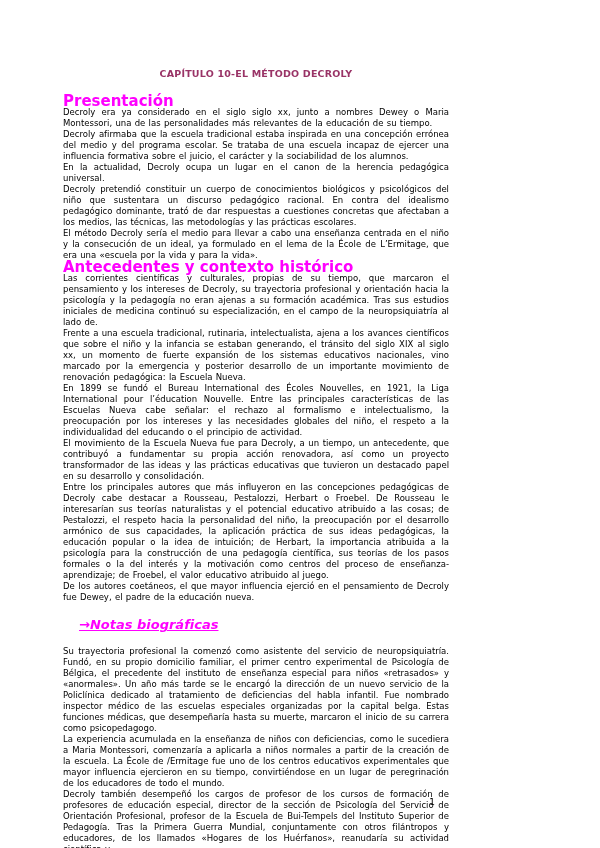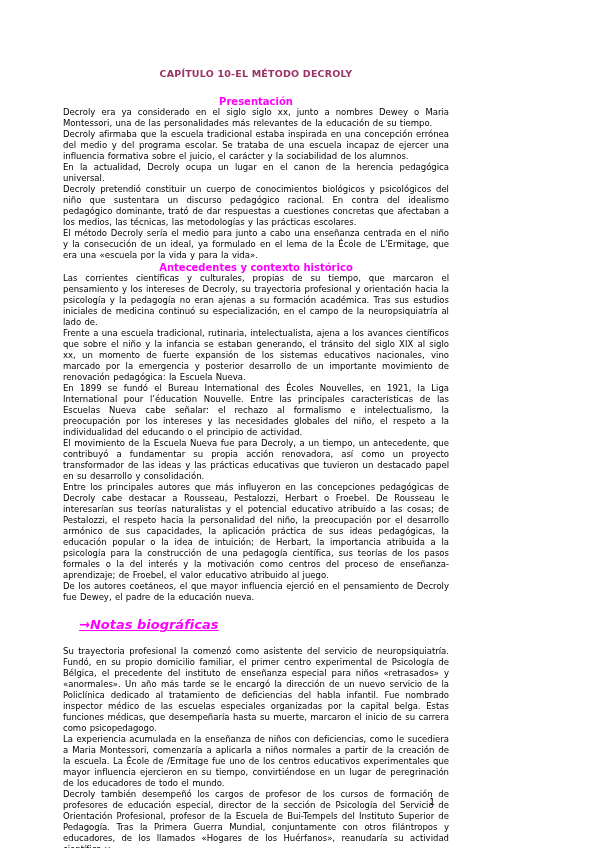--- a/index.html
+++ b/index.html
@@ -23,22 +23,22 @@
   .doc-title {
     margin: 0 0 17px 0;
     text-align: center;
     font-size: 9.5px;
     font-weight: bold;
     color: #993366;
     letter-spacing: 0.2px;
   }
   .section-heading {
     margin: 0;
-    text-align: center;
-    font-size: 10px;
+    text-align: left;
+    font-size: 15px;
     font-weight: bold;
     color: #ff00ff;
   }
   .section-heading.spaced {
     margin-top: 1px;
   }
   .section-heading.spaced-lg {
     margin-top: 17px;
   }
   .sub-heading {
@@ -67,21 +67,21 @@
 
 <div class="page">
 
   <h1 class="doc-title">CAPÍTULO 10-EL MÉTODO DECROLY</h1>
 
   <h2 class="section-heading">Presentación</h2>
   <p class="body-par">Decroly era ya considerado en el siglo siglo xx, junto a nombres Dewey o Maria Montessori, una de las personalidades más relevantes de la educación de su tiempo.</p>
   <p class="body-par">Decroly afirmaba que la escuela tradicional estaba inspirada en una concepción errónea del medio y del programa escolar. Se trataba de una escuela incapaz de ejercer una influencia formativa sobre el juicio, el carácter y la sociabilidad de los alumnos.</p>
   <p class="body-par">En la actualidad, Decroly ocupa un lugar en el canon de la herencia pedagógica universal.</p>
   <p class="body-par">Decroly pretendió constituir un cuerpo de conocimientos biológicos y psicológicos del niño que sustentara un discurso pedagógico racional. En contra del idealismo pedagógico dominante, trató de dar respuestas a cuestiones concretas que afectaban a los medios, las técnicas, las metodologías y las prácticas escolares.</p>
-  <p class="body-par">El método Decroly sería el medio para junto a cabo una enseñanza centrada en el niño y la consecución de un ideal, ya formulado en el lema de la École de L’Ermitage, que era una «escuela por la vida y para la vida».</p>
+  <p class="body-par">El método Decroly sería el medio para llevar a cabo una enseñanza centrada en el niño y la consecución de un ideal, ya formulado en el lema de la École de L’Ermitage, que era una «escuela por la vida y para la vida».</p>
 
   <h2 class="section-heading spaced">Antecedentes y contexto histórico</h2>
   <p class="body-par">Las corrientes científicas y culturales, propias de su tiempo, que marcaron el pensamiento y los intereses de Decroly, su trayectoria profesional y orientación hacia la psicología y la pedagogía no eran ajenas a su formación académica. Tras sus estudios iniciales de medicina continuó su especialización, en el campo de la neuropsiquiatría al lado de.</p>
   <p class="body-par">Frente a una escuela tradicional, rutinaria, intelectualista, ajena a los avances científicos que sobre el niño y la infancia se estaban generando, el tránsito del siglo XIX al siglo xx, un momento de fuerte expansión de los sistemas educativos nacionales, vino marcado por la emergencia y posterior desarrollo de un importante movimiento de renovación pedagógica: la Escuela Nueva.</p>
   <p class="body-par">En 1899 se fundó el Bureau International des Écoles Nouvelles, en 1921, la Liga International pour l’éducation Nouvelle. Entre las principales características de las Escuelas Nueva cabe señalar: el rechazo al formalismo e intelectualismo, la preocupación por los intereses y las necesidades globales del niño, el respeto a la individualidad del educando o el principio de actividad.</p>
   <p class="body-par">El movimiento de la Escuela Nueva fue para Decroly, a un tiempo, un antecedente, que contribuyó a fundamentar su propia acción renovadora, así como un proyecto transformador de las ideas y las prácticas educativas que tuvieron un destacado papel en su desarrollo y consolidación.</p>
   <p class="body-par">Entre los principales autores que más influyeron en las concepciones pedagógicas de Decroly cabe destacar a Rousseau, Pestalozzi, Herbart o Froebel. De Rousseau le interesarían sus teorías naturalistas y el potencial educativo atribuido a las cosas; de Pestalozzi, el respeto hacia la personalidad del niño, la preocupación por el desarrollo armónico de sus capacidades, la aplicación práctica de sus ideas pedagógicas, la educación popular o la idea de intuición; de Herbart, la importancia atribuida a la psicología para la construcción de una pedagogía científica, sus teorías de los pasos formales o la del interés y la motivación como centros del proceso de enseñanza-aprendizaje; de Froebel, el valor educativo atribuido al juego.</p>
   <p class="body-par">De los autores coetáneos, el que mayor influencia ejerció en el pensamiento de Decroly fue Dewey, el padre de la educación nueva.</p>
 
   <h3 class="sub-heading">→Notas biográficas</h3>

